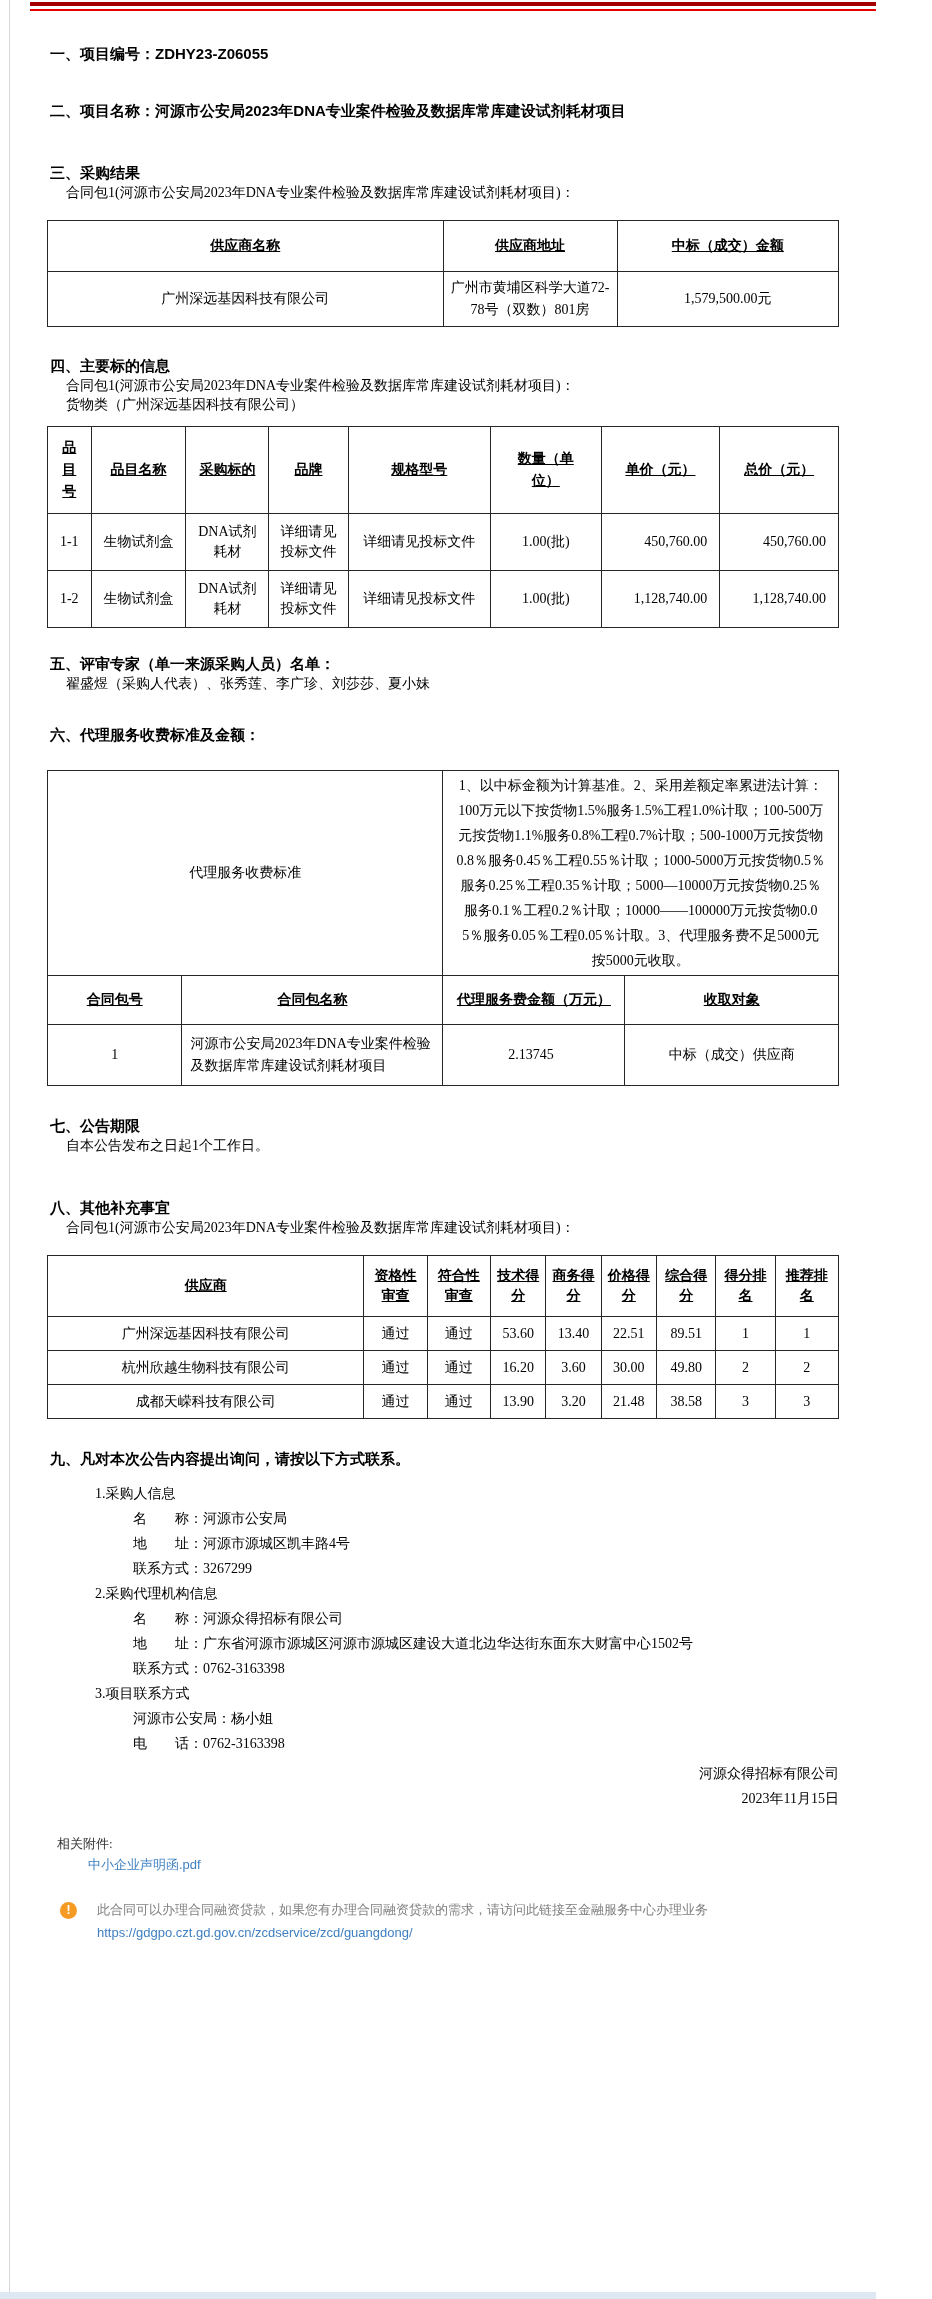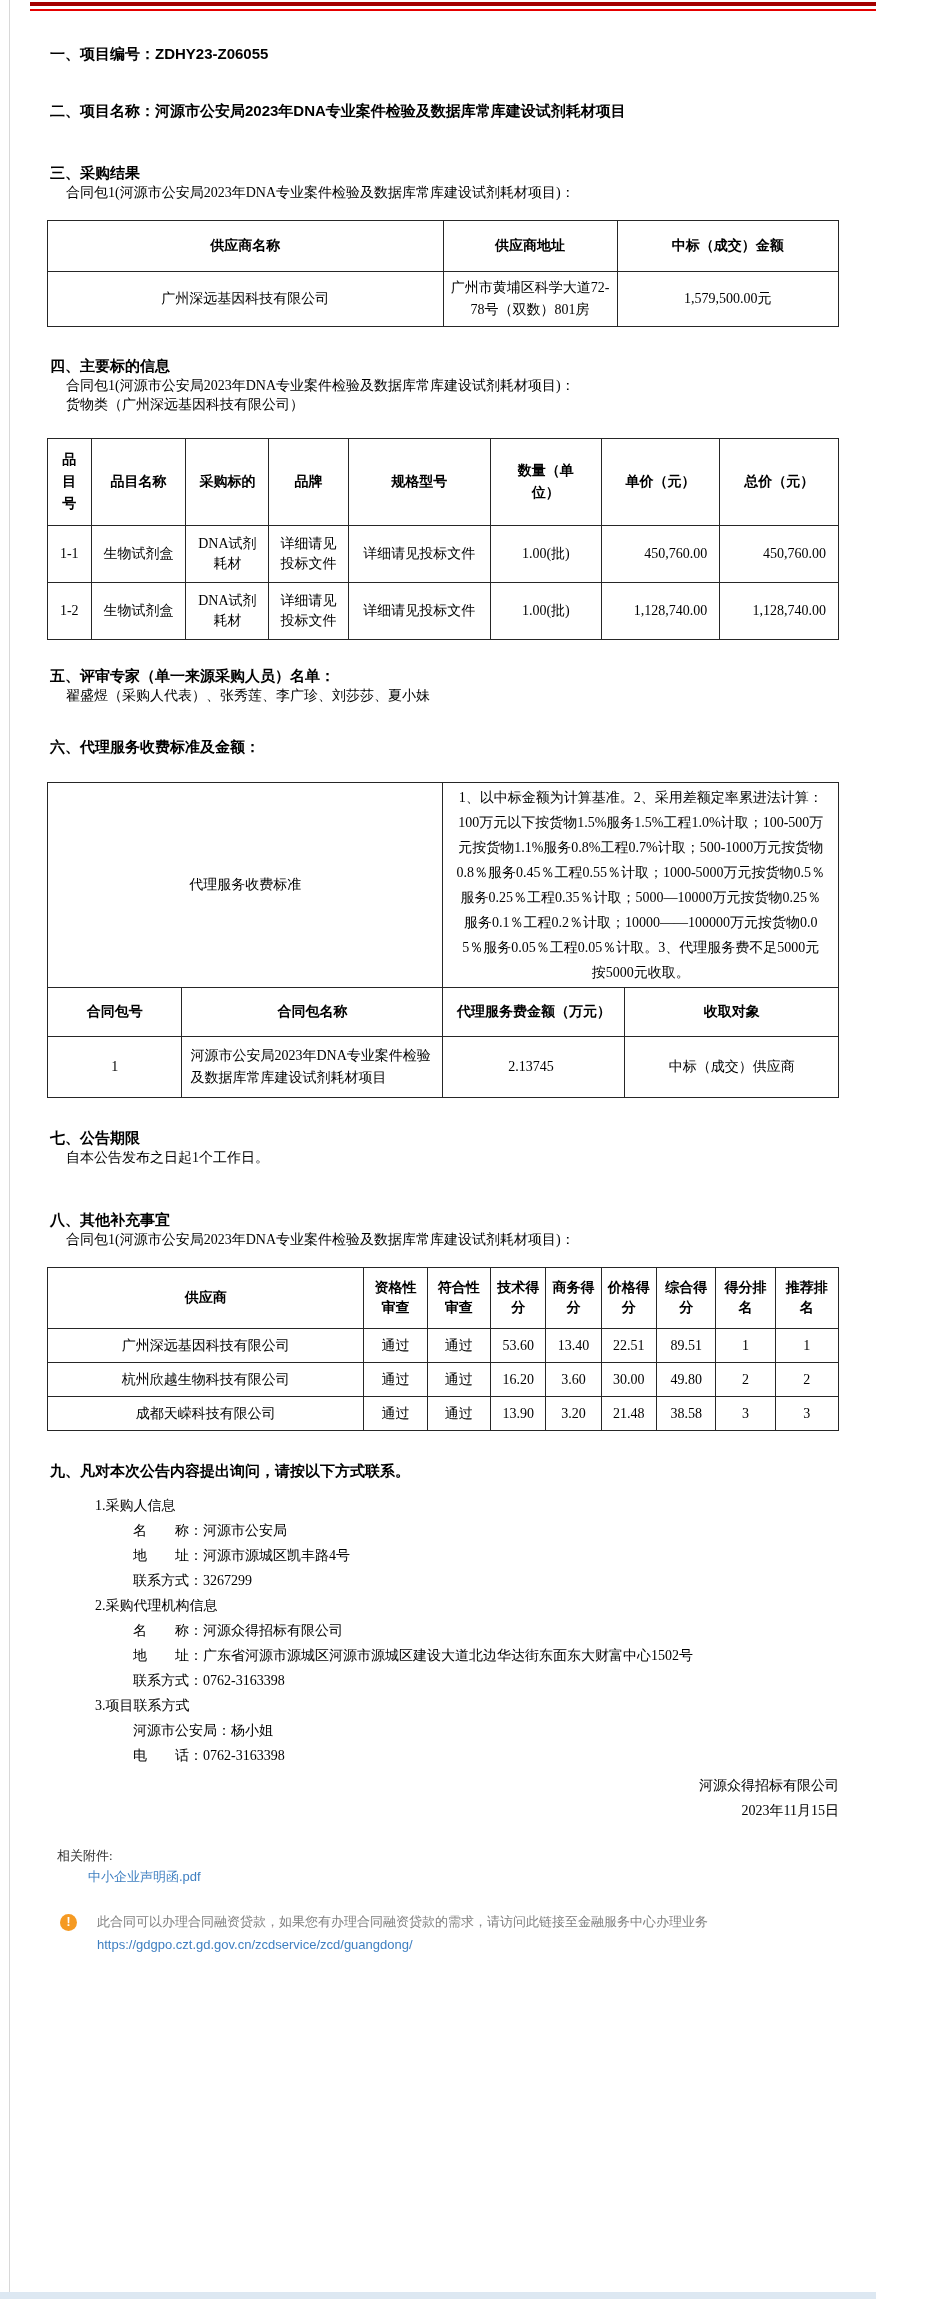--- a/index.html
+++ b/index.html
@@ -12,25 +12,25 @@
   h2.sec{font-family:"Liberation Sans","DejaVu Sans",sans-serif;font-size:15px;font-weight:bold;
          margin:0 0 0 3px;line-height:20px;}
   #s1{margin-top:33px;} #s2{margin-top:37px;} #s3{margin-top:42px;}
   #s4{margin-top:29px;} #s5{margin-top:26px;} #s6{margin-top:32px;}
   #s7{margin-top:30px;} #s8{margin-top:43px;} #s9{margin-top:30px;}
   p.body{font-size:14px;line-height:19px;margin:0 0 0 19px;}
   .pkg1{margin-top:23px;} .pkg2{margin-top:21px;} .goods{margin-top:9px;}
   .experts{margin-top:24px;} .period{margin-top:11px;} .pkg3{margin-top:23px;}
   table{border-collapse:collapse;width:100%;table-layout:fixed;font-size:14px;}
   th,td{border:1px solid #262626;text-align:center;vertical-align:middle;word-break:break-all;}
-  th{font-weight:bold;}
+  th{font-weight:bold;text-decoration:underline;}
   .t-result{margin-top:18px;}
   .t-result th{padding:15px 6px;line-height:20px;}
   .t-result td{padding:5px 6px;line-height:22px;height:42px;}
-  .t-items{margin-top:24px;}
+  .t-items{margin-top:12px;}
   .t-items th{padding:10px 6px;line-height:22px;}
   .t-items th.th-narrow{padding:10px 14px;}
   .t-items th.th-qty{padding:10px 17px;text-align:center;}
   .t-items td{padding:8px 6px;line-height:20px;height:40px;}
   .t-items td.num{text-align:right;padding-right:12px;}
   .t-fee{margin-top:25px;}
   .t-fee .fee-label{font-weight:normal;}
   .t-fee .fee-text{text-align:center;vertical-align:middle;padding:2px 12px;line-height:25px;font-size:14px;}
   .t-fee th{padding:14px 6px;line-height:20px;}
   .t-fee td{padding:8px 8px;line-height:22px;}

